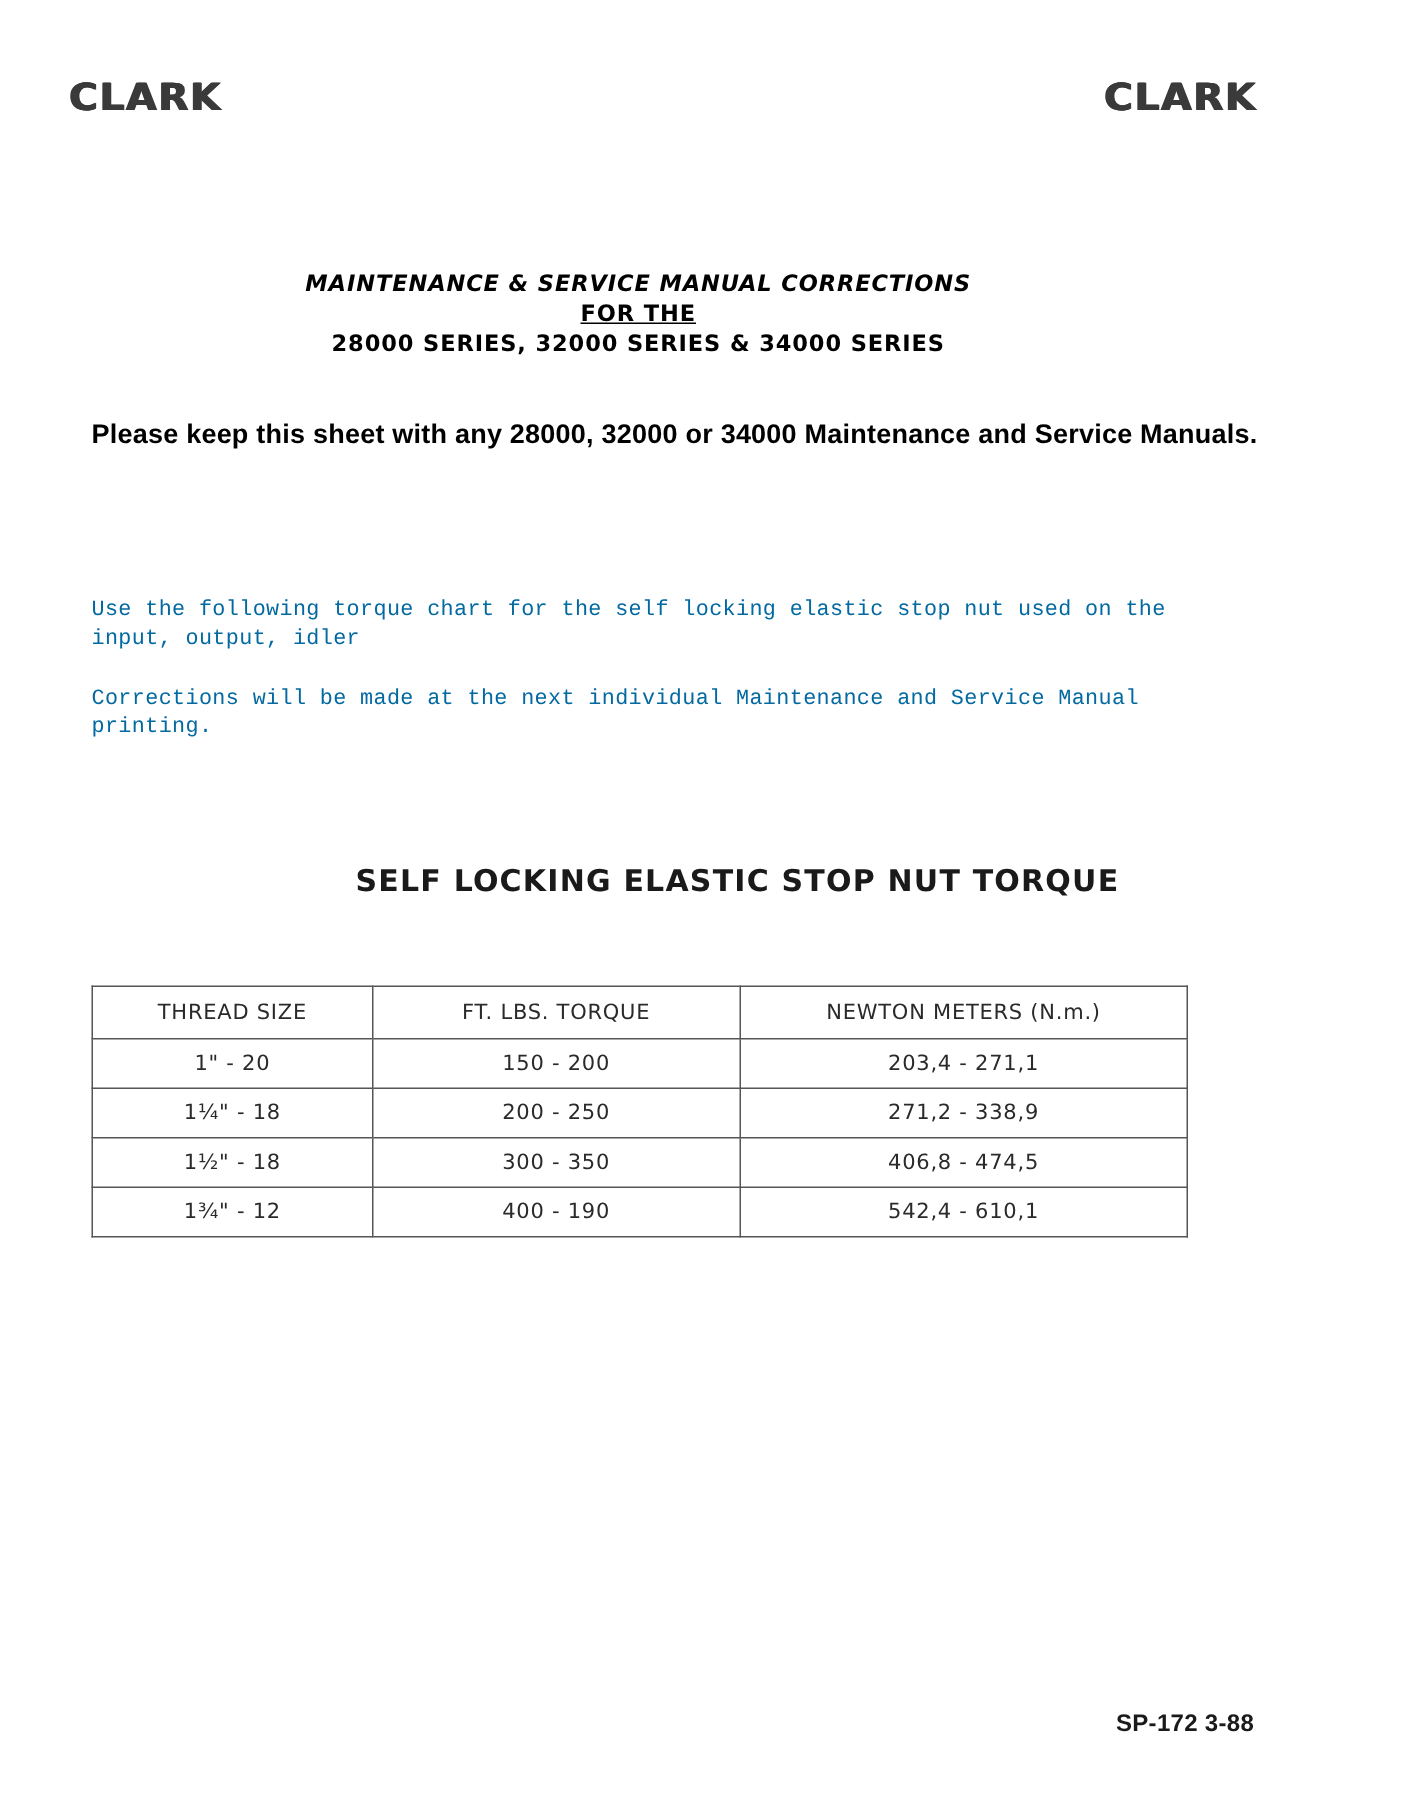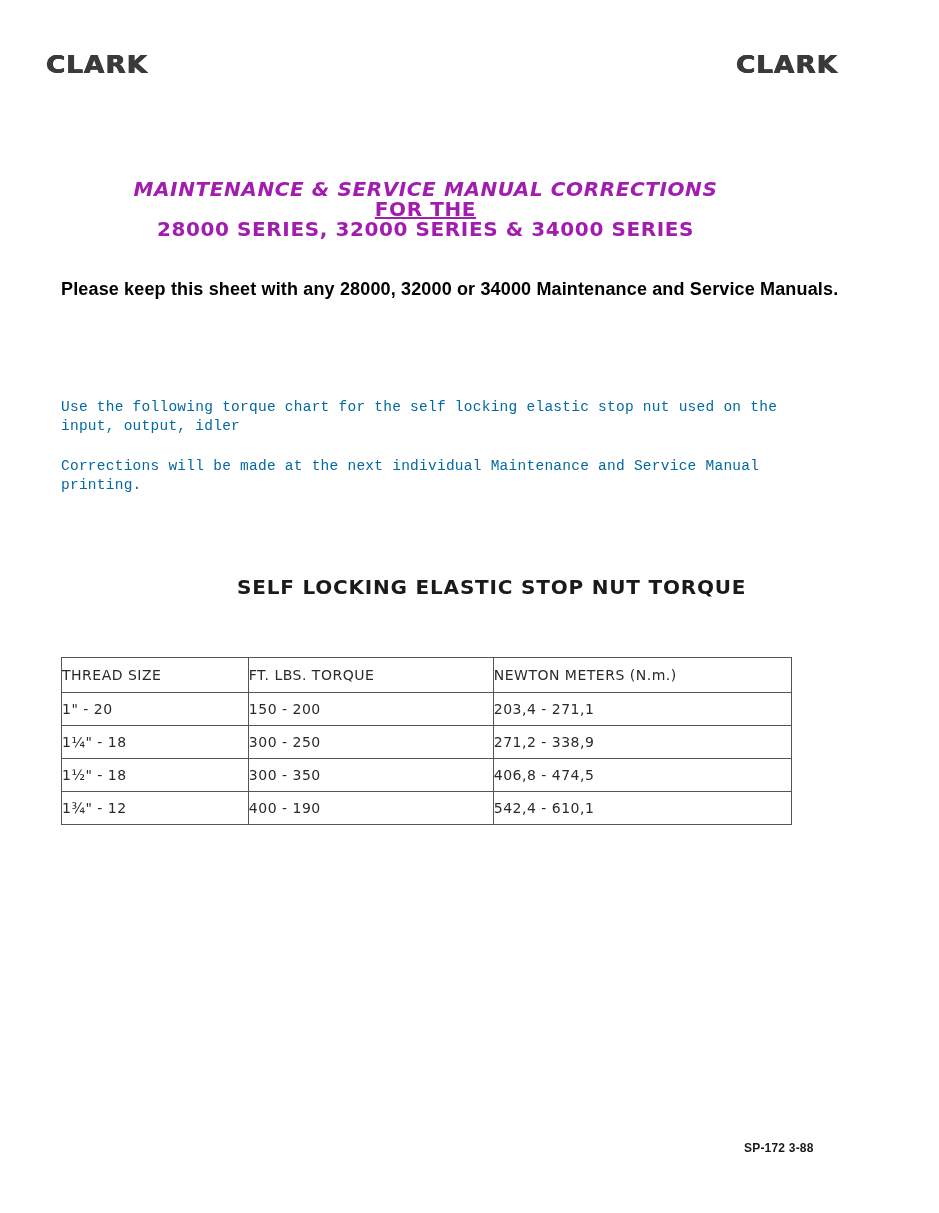--- a/index.html
+++ b/index.html
@@ -31,24 +31,24 @@
     .logo-right { left: 736px; }
 
     .title-block {
       position: absolute;
       top: 179px;
       left: 0;
       width: 851px;
       text-align: center;
       font-family: "DejaVu Sans", sans-serif;
       font-weight: bold;
-      font-size: 20px;
+      font-size: 15px;
       letter-spacing: 0.6px;
       line-height: 20px;
-      color: #a21caf;
+      color: #000000;
     }
     .title-line1 { font-style: italic; display: block; }
     .title-line2 { display: block; text-decoration: underline; }
     .title-line3 { display: block; }
 
     .keep-note {
       position: absolute;
       top: 279px;
       left: 61px;
       font-family: "Liberation Sans", sans-serif;
@@ -88,38 +88,38 @@
       left: 61px;
       width: 731px;
       border-collapse: collapse;
       font-family: "DejaVu Sans", sans-serif;
       font-size: 14px;
       color: #2a2a2a;
     }
     .torque-table th,
     .torque-table td {
       border: 1px solid #555555;
-      text-align: left;
+      text-align: center;
       height: 32px;
       padding: 0;
       font-weight: normal;
       letter-spacing: 0.5px;
     }
     .torque-table th { height: 34px; }
     .col-thread { width: 190px; }
     .col-ftlbs { width: 250px; }
     .col-nm { width: 305px; }
 
     .footer-code {
       position: absolute;
       top: 1141px;
       left: 744px;
       font-family: "Liberation Sans", sans-serif;
       font-weight: bold;
-      font-size: 12px;
+      font-size: 16px;
       color: #1a1a1a;
       letter-spacing: 0.2px;
       text-align: right;
     }
   </style>
 </head>
 <body>
 
 <div class="logo logo-left">CLARK</div>
 <div class="logo logo-right">CLARK</div>
@@ -149,21 +149,21 @@
     </tr>
   </thead>
   <tbody>
     <tr>
       <td>1" - 20</td>
       <td>150 - 200</td>
       <td>203,4 - 271,1</td>
     </tr>
     <tr>
       <td>1¼" - 18</td>
-      <td>300 - 250</td>
+      <td>200 - 250</td>
       <td>271,2 - 338,9</td>
     </tr>
     <tr>
       <td>1½" - 18</td>
       <td>300 - 350</td>
       <td>406,8 - 474,5</td>
     </tr>
     <tr>
       <td>1¾" - 12</td>
       <td>400 - 190</td>

